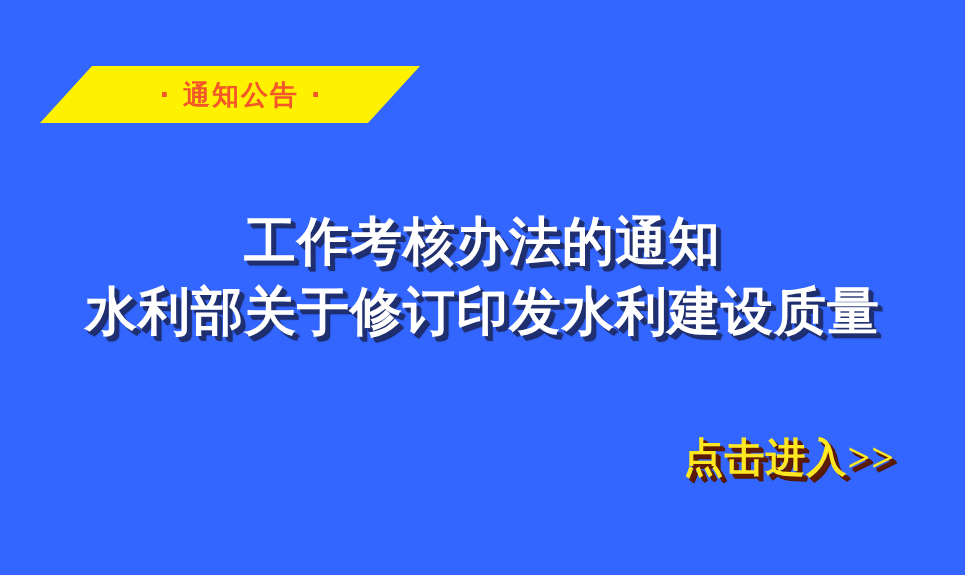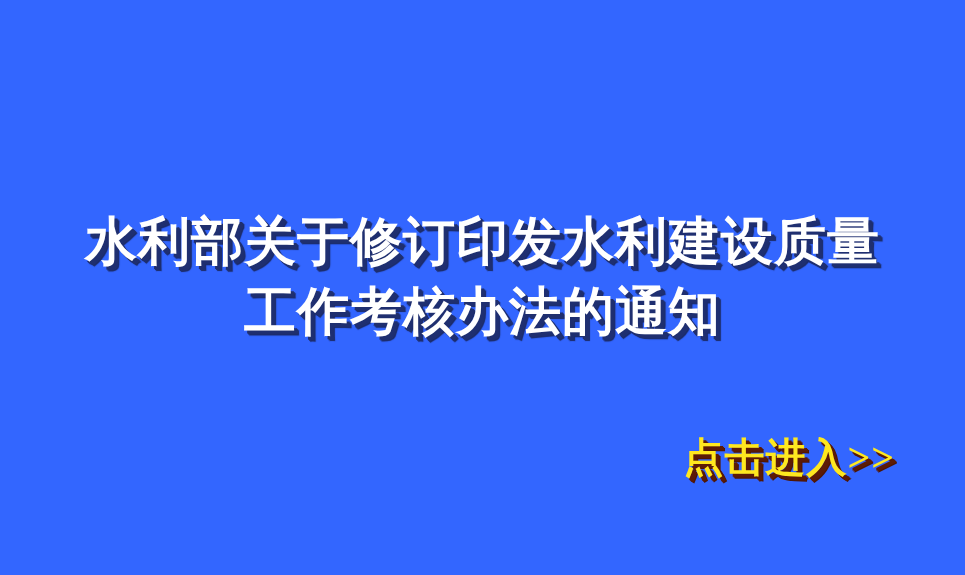--- a/index.html
+++ b/index.html
@@ -96,21 +96,27 @@
       3px 3px 0 #5c1b07,
       4px 4px 0 #5c1b07,
       5px 5px 0 #4d1605;
   }
 </style>
 </head>
 <body>
 
 <div id="banner-canvas">
 
+  <div class="ribbon">
+    <svg class="ribbon-shape" viewBox="0 0 380 57" preserveAspectRatio="none">
+      <polygon points="52,0 380,0 328,57 0,57" fill="#fff200"></polygon>
+    </svg>
+    <span class="ribbon-label">· 通知公告 ·</span>
+  </div>
 
   <div class="headline">
+    <span class="headline-line">工作考核办法的通知</span>
     <span class="headline-line">水利部关于修订印发水利建设质量</span>
-    <span class="headline-line">工作考核办法的通知</span>
   </div>
 
   <div class="cta">点击进入&gt;&gt;</div>
 
 </div>
 
 </body></html>

